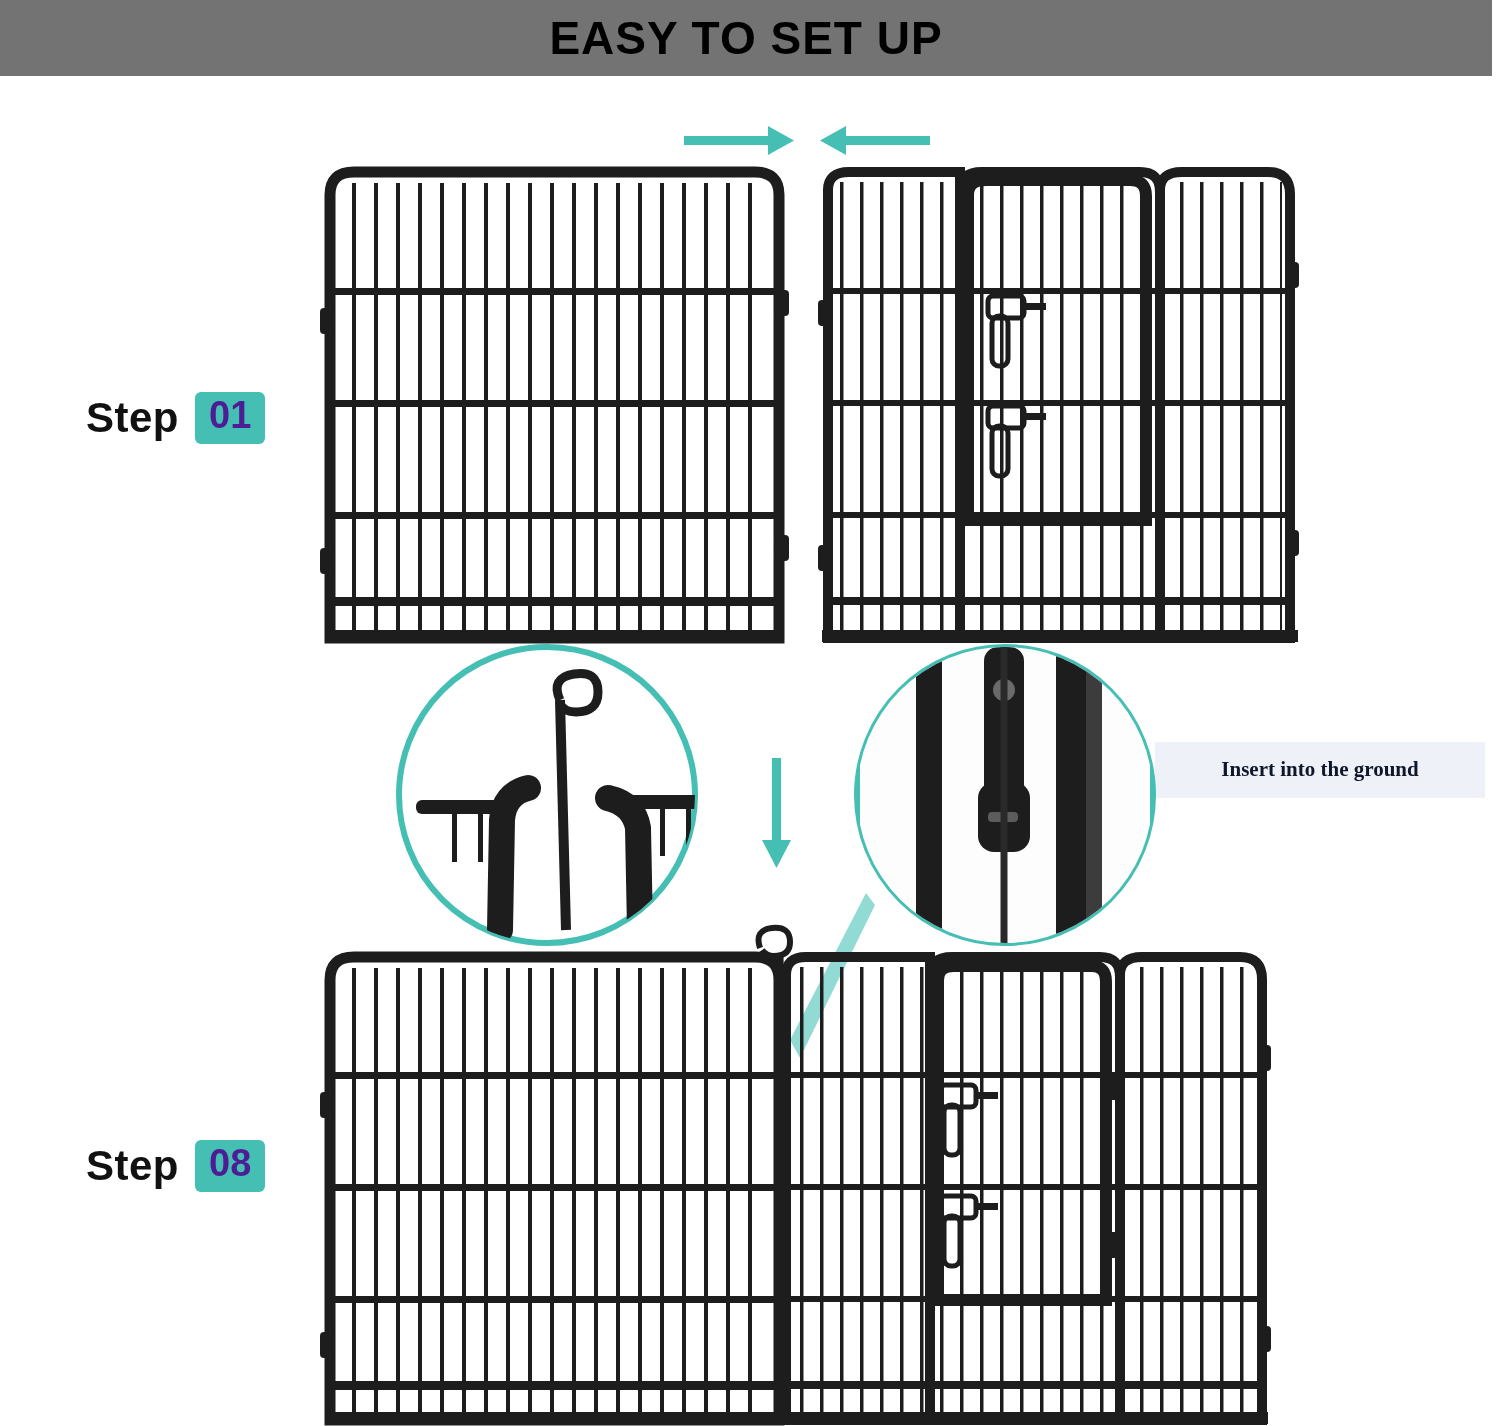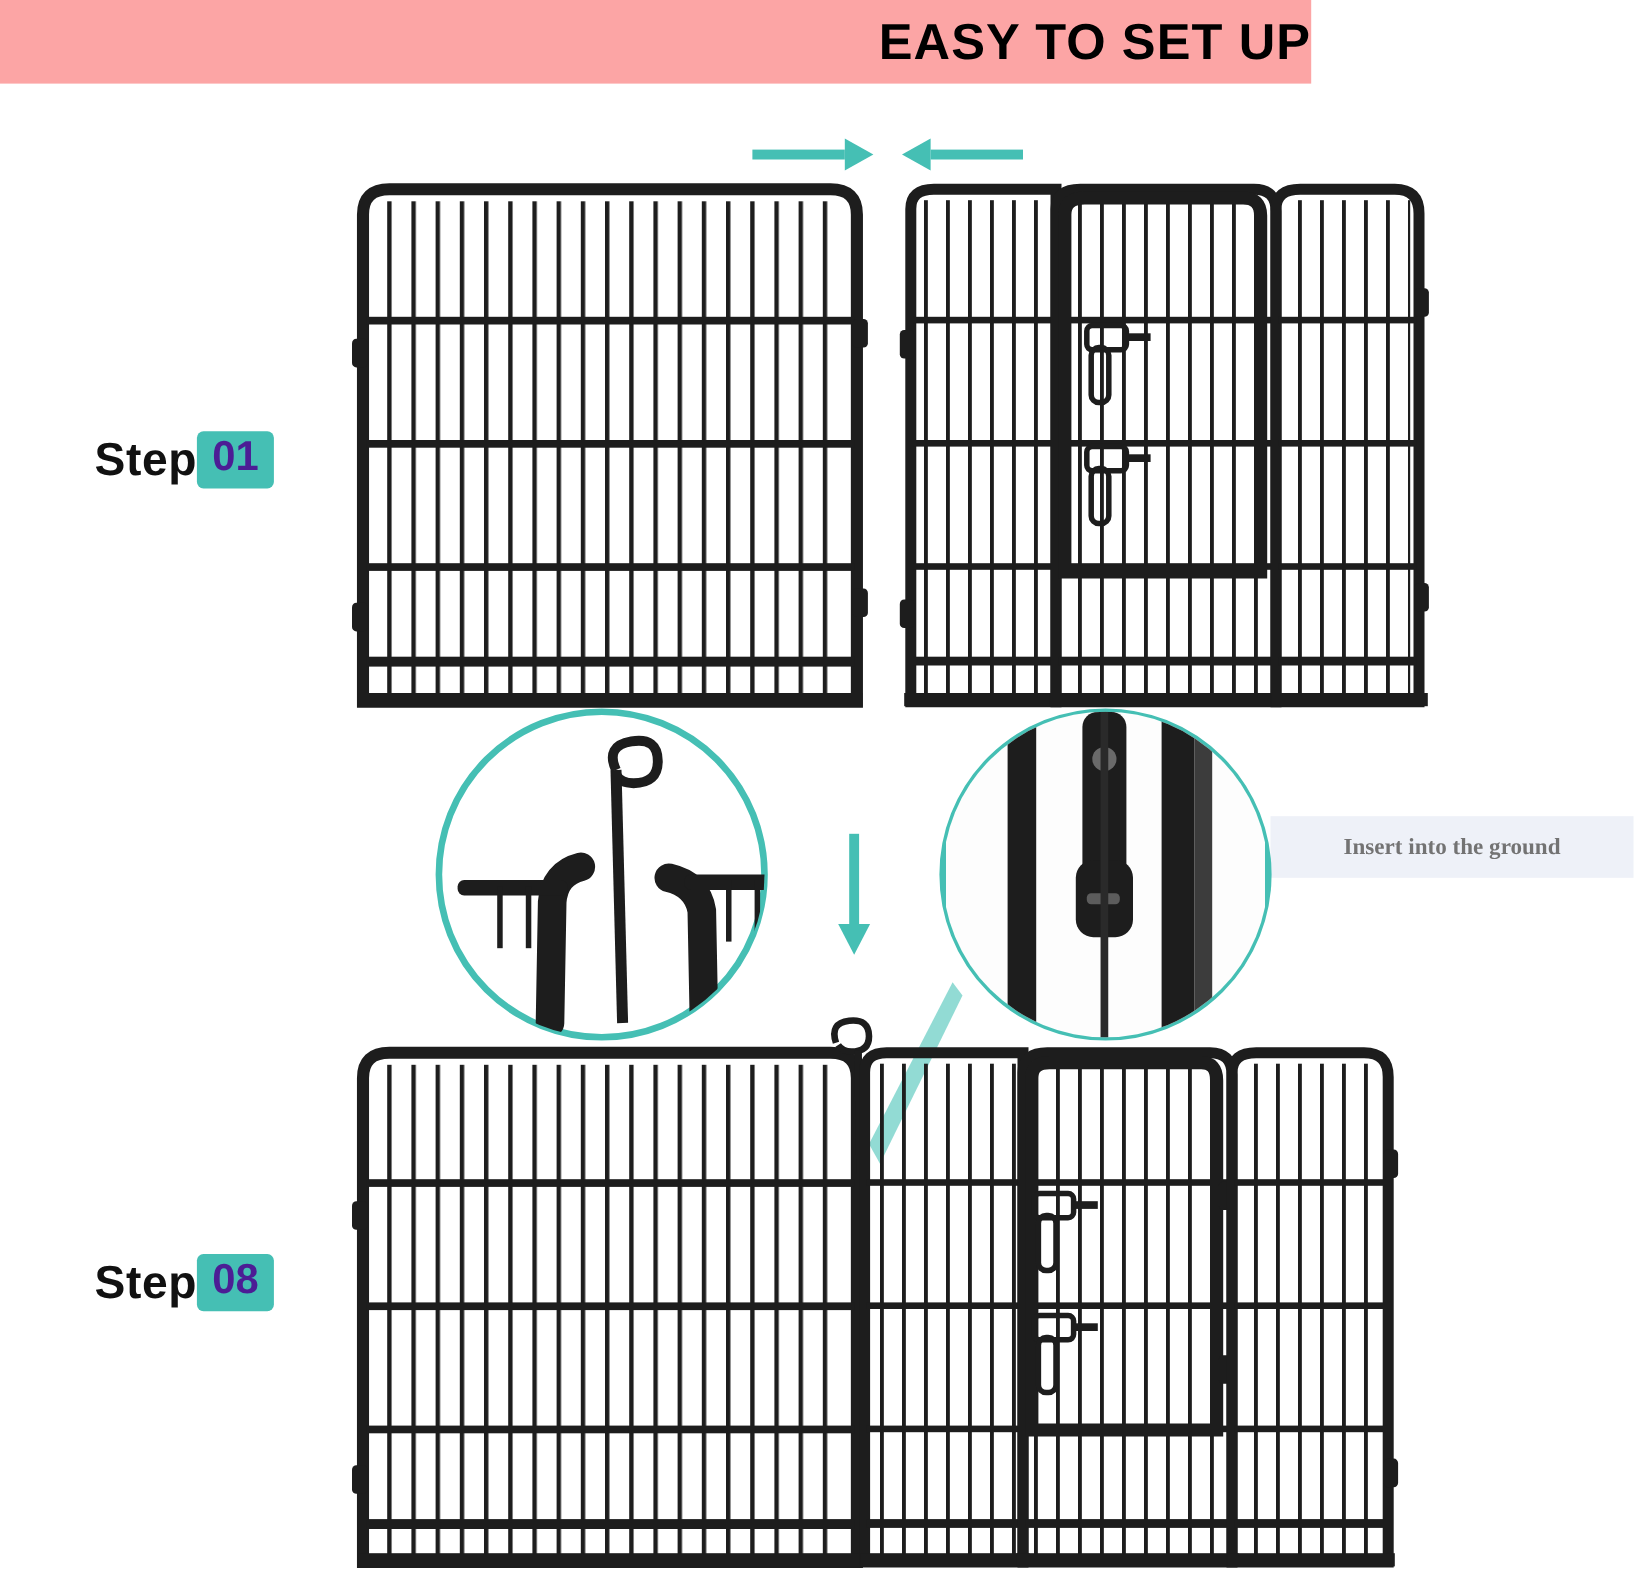--- a/index.html
+++ b/index.html
@@ -12,43 +12,44 @@
     height: 1426px;
     font-family: "Liberation Sans", sans-serif;
     position: relative;
     overflow: hidden;
   }
 
   
   .banner {
     position: absolute;
     left: 0; top: 0;
-    width: 1192px;
+    width: 1492px;
     height: 76px;
-    background: #fca5a5;
+    background: #737373;
     display: flex;
     align-items: center;
-    justify-content: flex-end;
+    justify-content: center;
     box-sizing: border-box;
   }
   .banner-title {
     font-family: "Liberation Sans", sans-serif;
     font-weight: bold;
     font-size: 46px;
     letter-spacing: 1px;
     color: #000000;
     text-align: center;
     line-height: 1;
   }
 
   
   .step-label {
     position: absolute;
     display: flex;
     align-items: center;
+    gap: 16px;
   }
   .step-word {
     font-size: 42px;
     font-weight: bold;
     color: #111111;
     letter-spacing: 0.5px;
   }
   .step-badge {
     background: #45bfb4;
     color: #4c1d95;
@@ -69,21 +70,21 @@
     width: 330px;
     padding: 14px 8px;
     background: #eef1f8;
     text-align: center;
     box-sizing: border-box;
   }
   .note-line {
     font-family: "Liberation Serif", serif;
     font-weight: bold;
     font-size: 21px;
-    color: #737373;
+    color: #0f172a;
     line-height: 1.32;
     display: block;
   }
 
   
   .layer {
     position: absolute;
     left: 0; top: 0;
     width: 1500px;
     height: 1426px;

